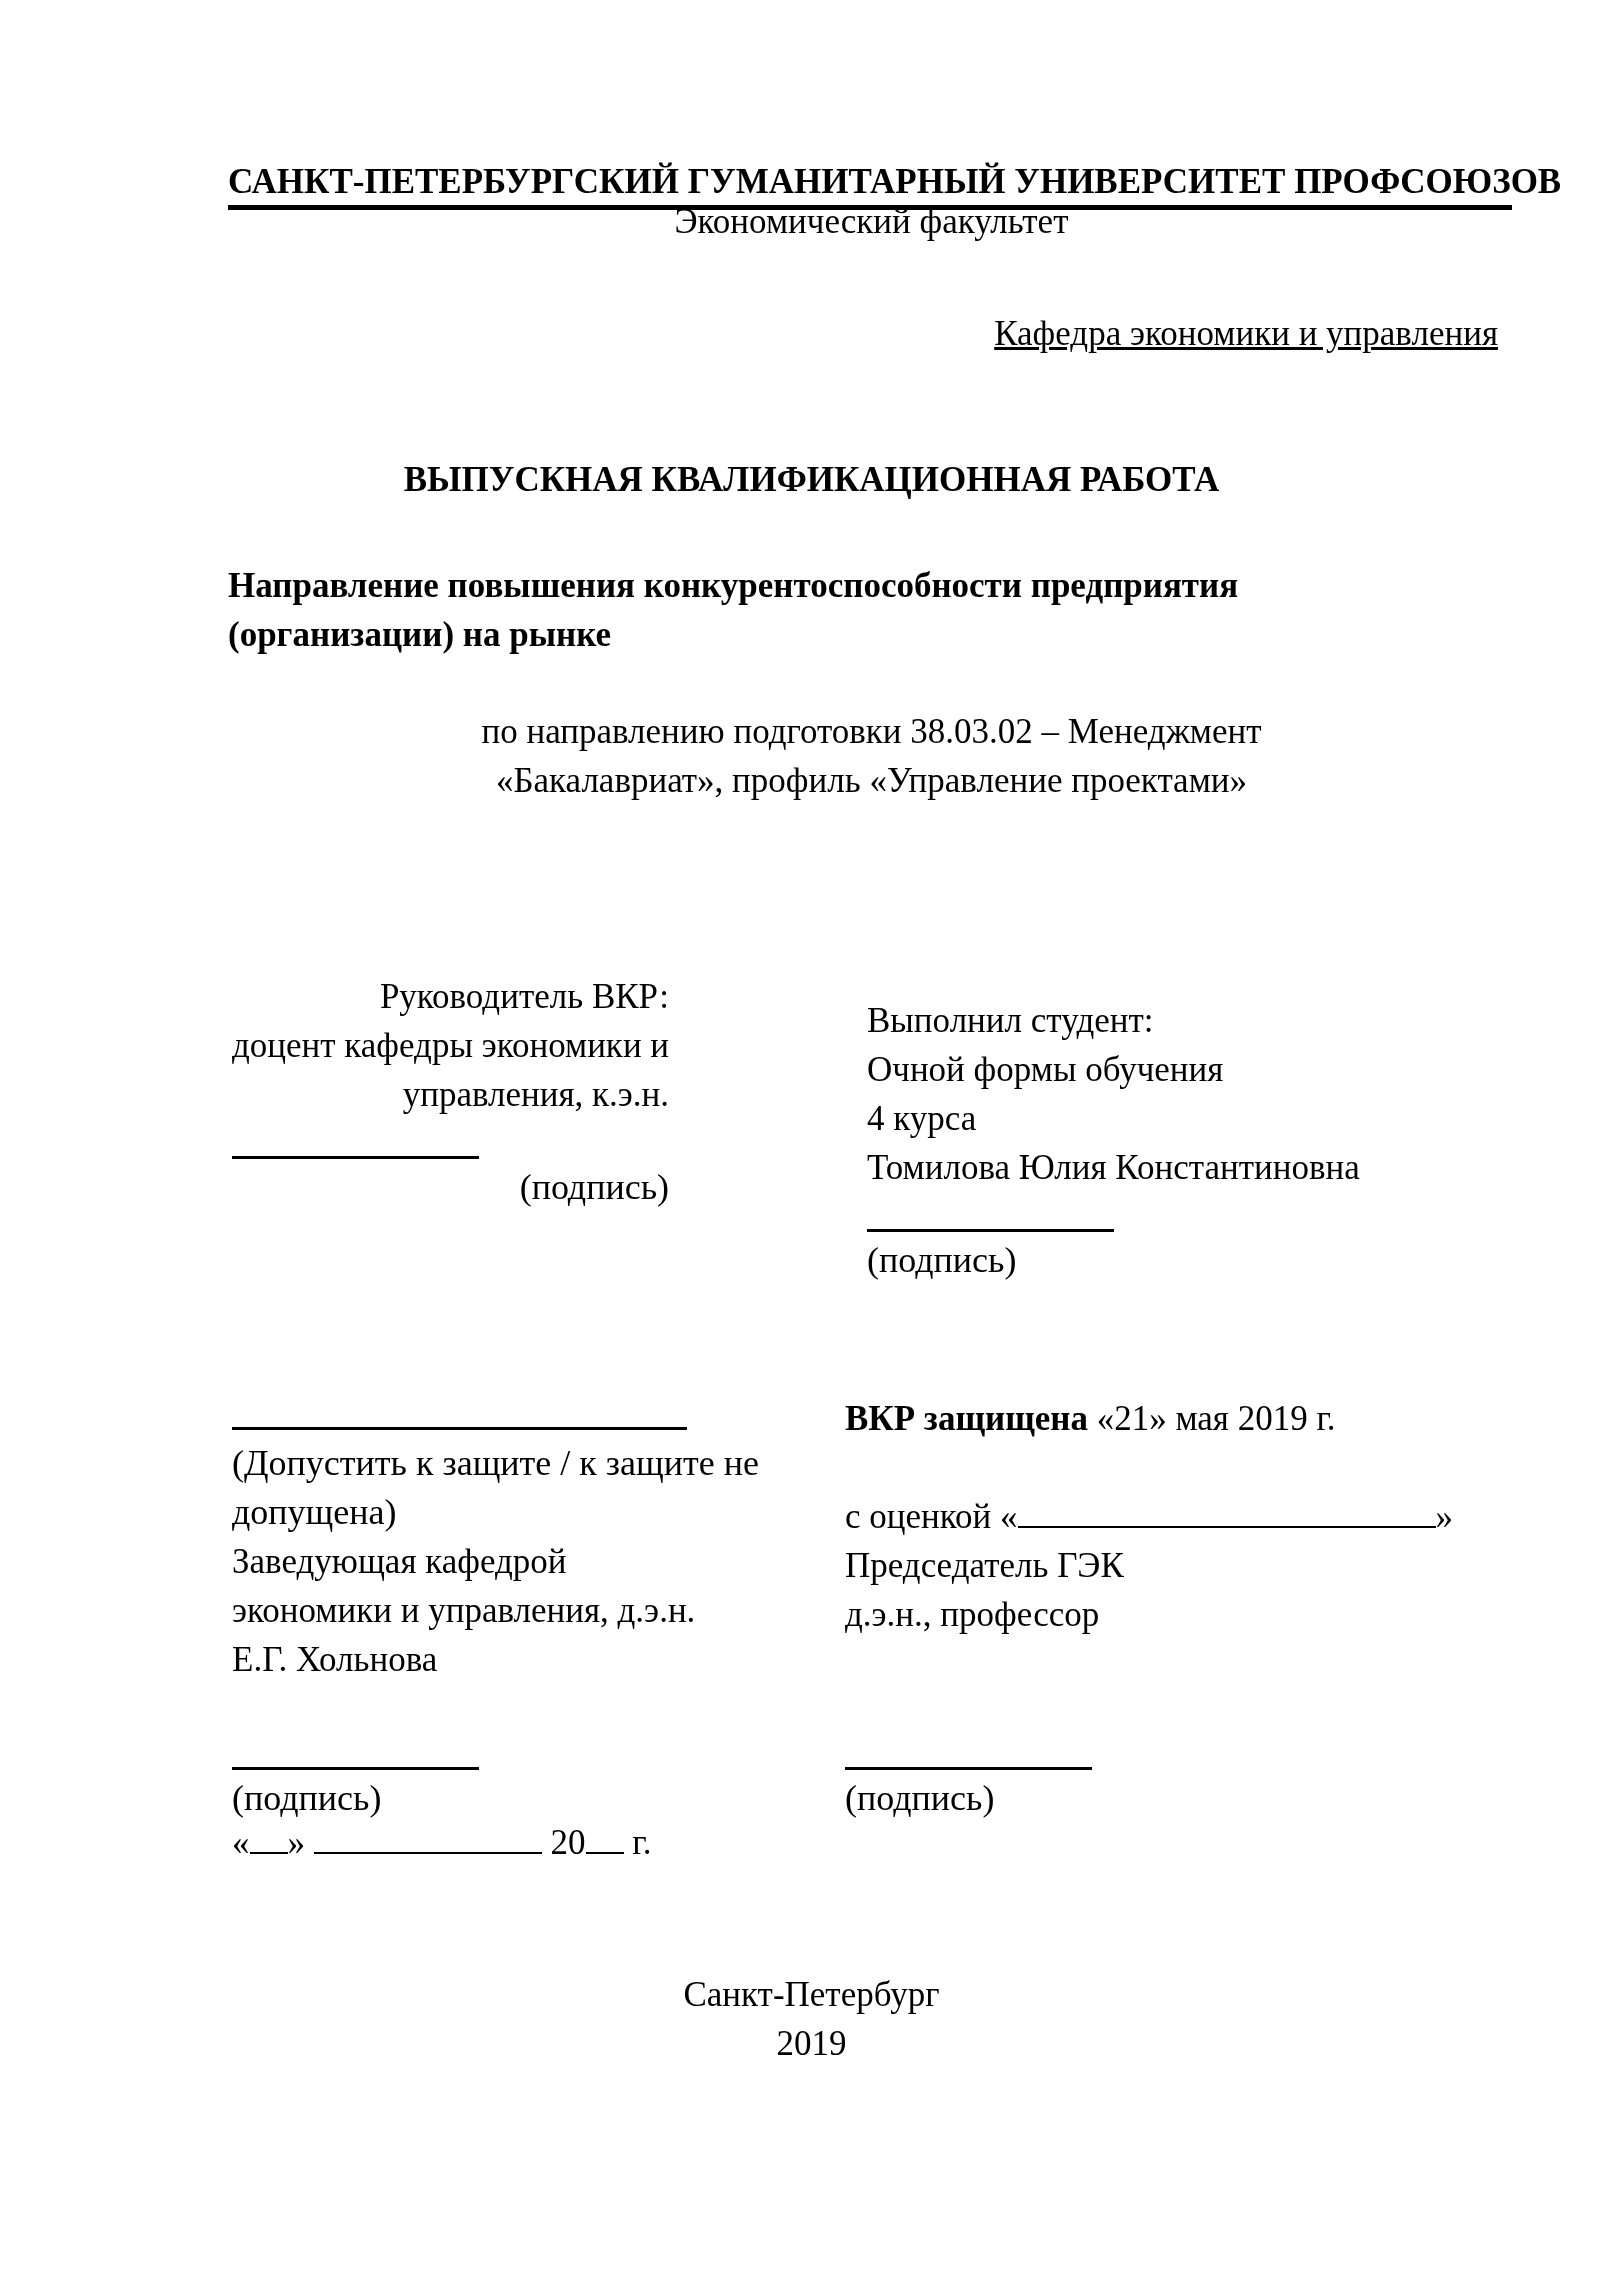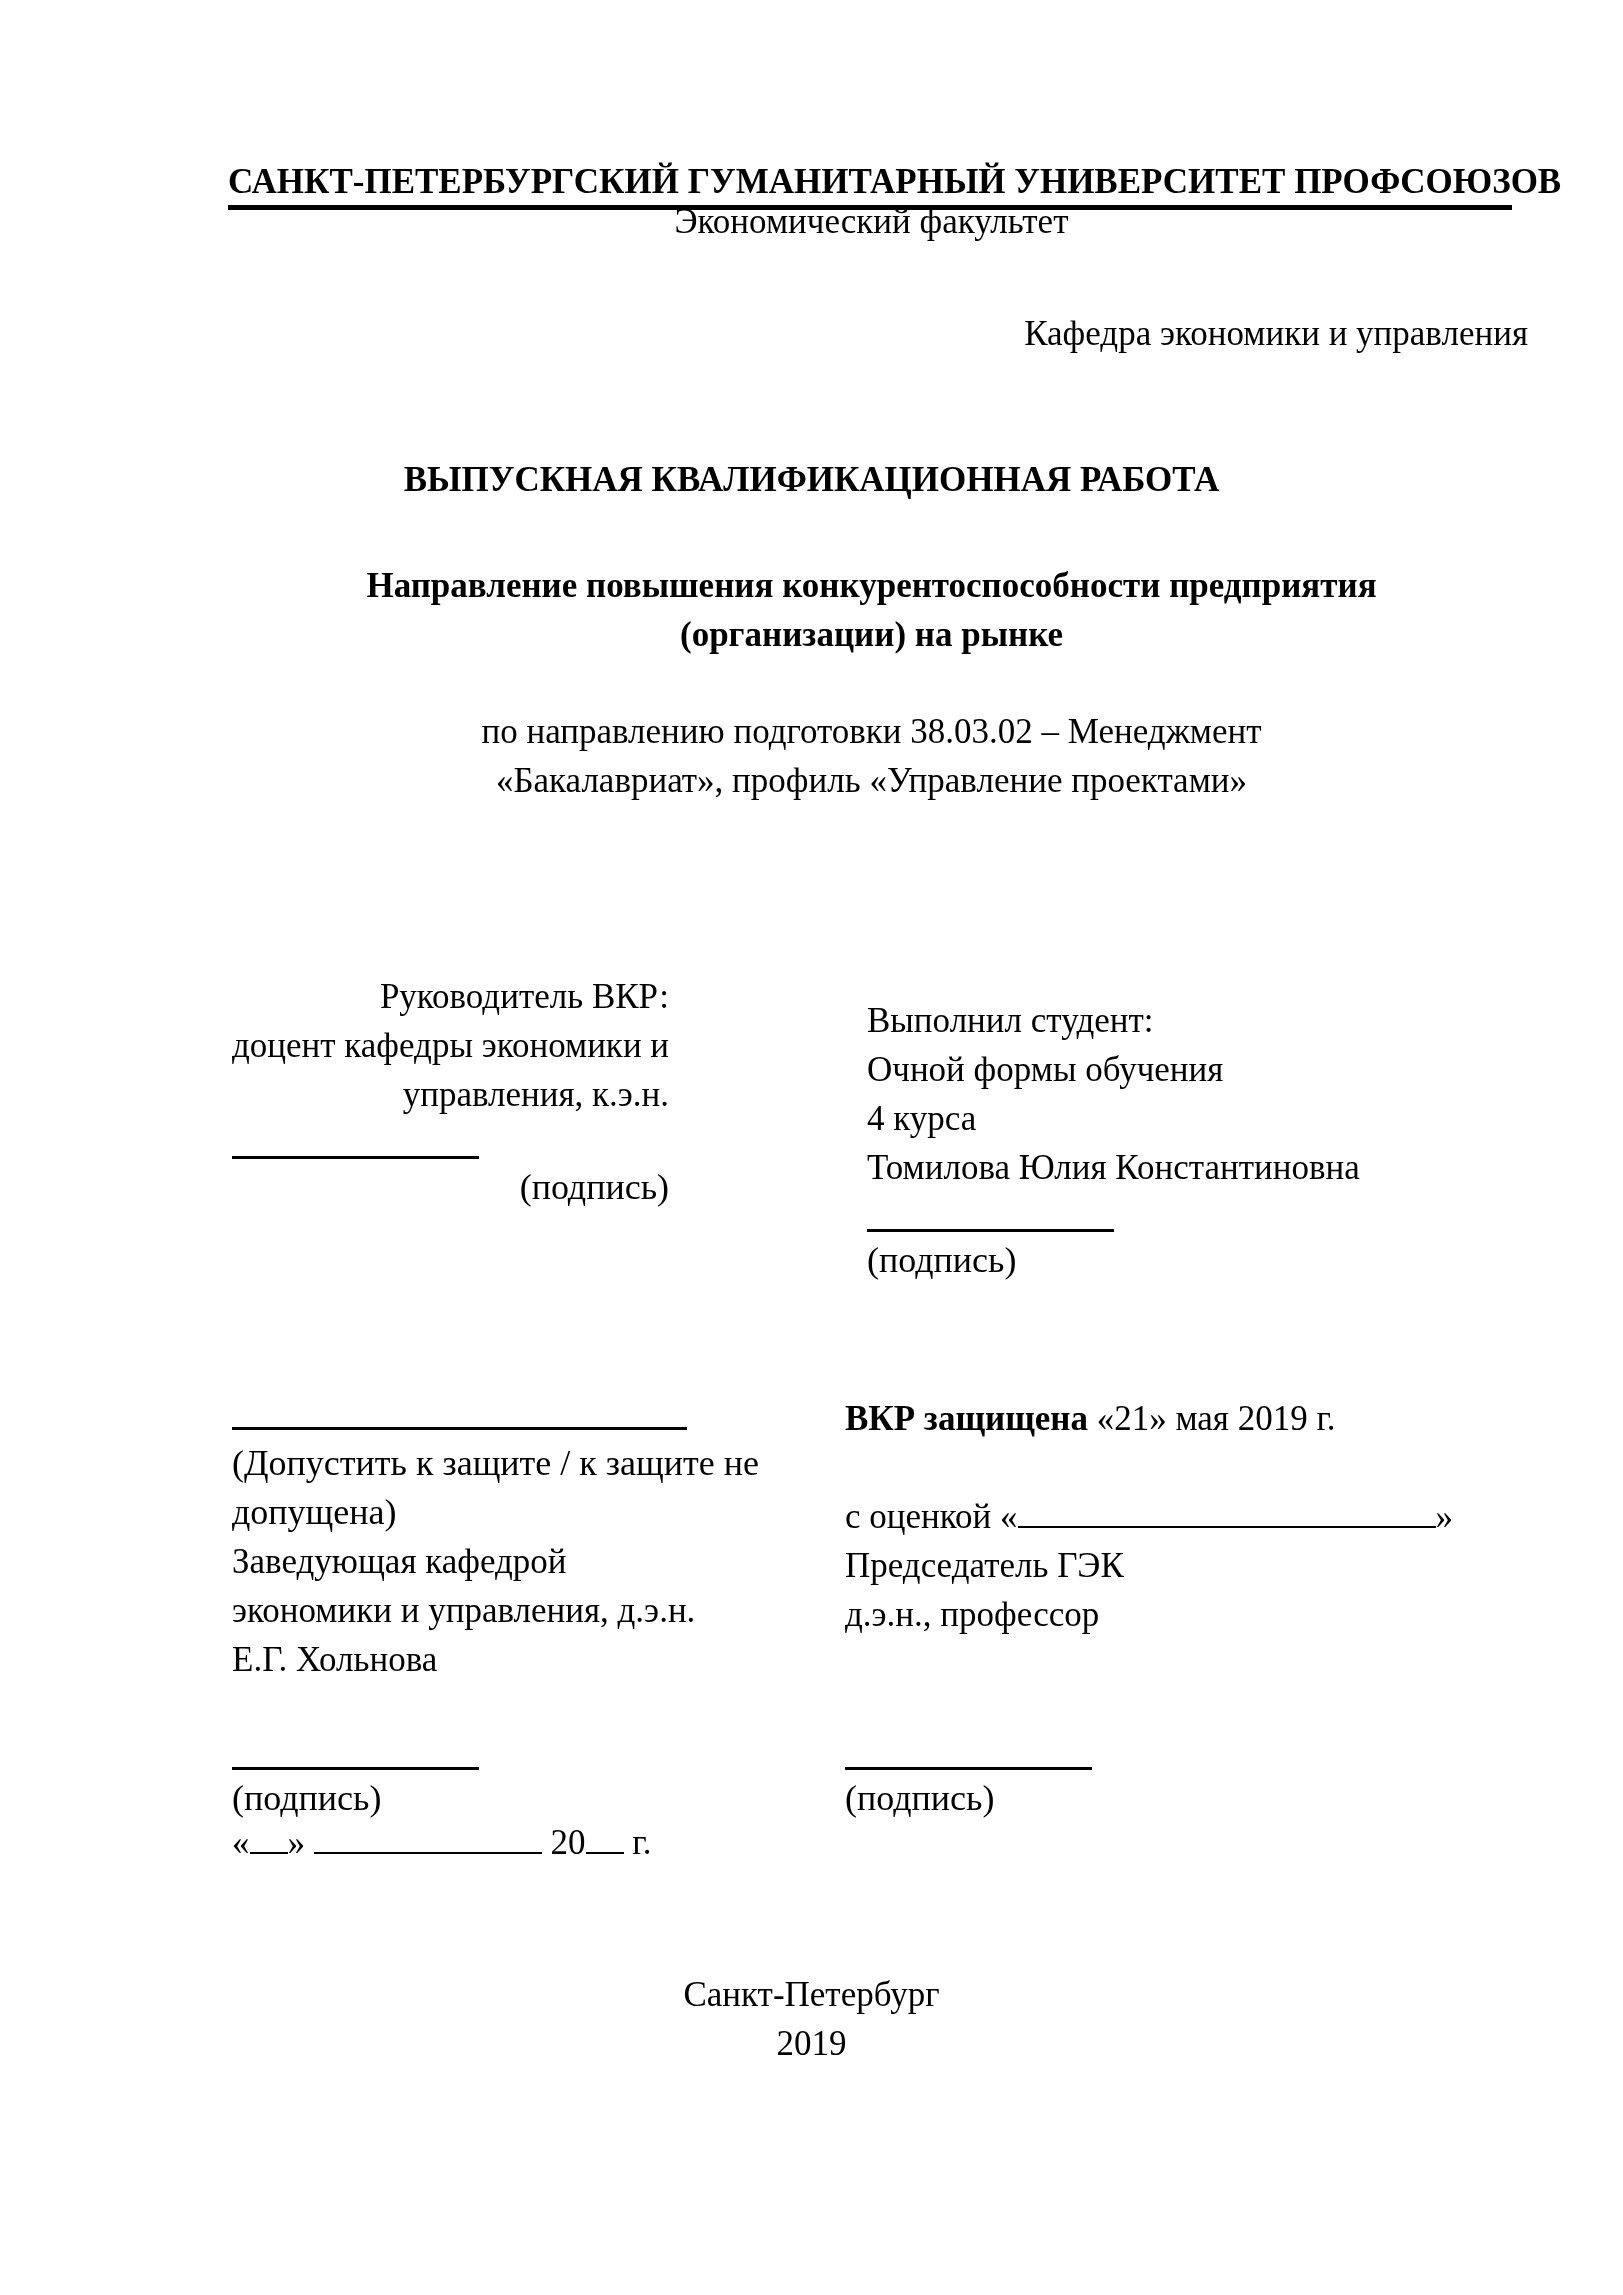--- a/index.html
+++ b/index.html
@@ -37,33 +37,34 @@
     }
     .faculty {
       top: 202px;
       left: 228px;
       width: 1287px;
       text-align: center;
       font-size: 35px;
     }
     .dept {
       top: 314px;
-      right: 95px;
+      right: 125px;
       font-size: 35px;
+      text-decoration: underline;
     }
     .work-type {
       top: 460px;
       font-weight: bold;
       font-size: 35px;
     }
     .theme {
       top: 561px;
       left: 228px;
       width: 1287px;
-      text-align: center;
+      text-align: left;
       font-weight: bold;
       font-size: 35px;
       line-height: 49px;
       white-space: normal;
     }
     .direction {
       top: 707px;
       left: 228px;
       width: 1287px;
       text-align: center;

